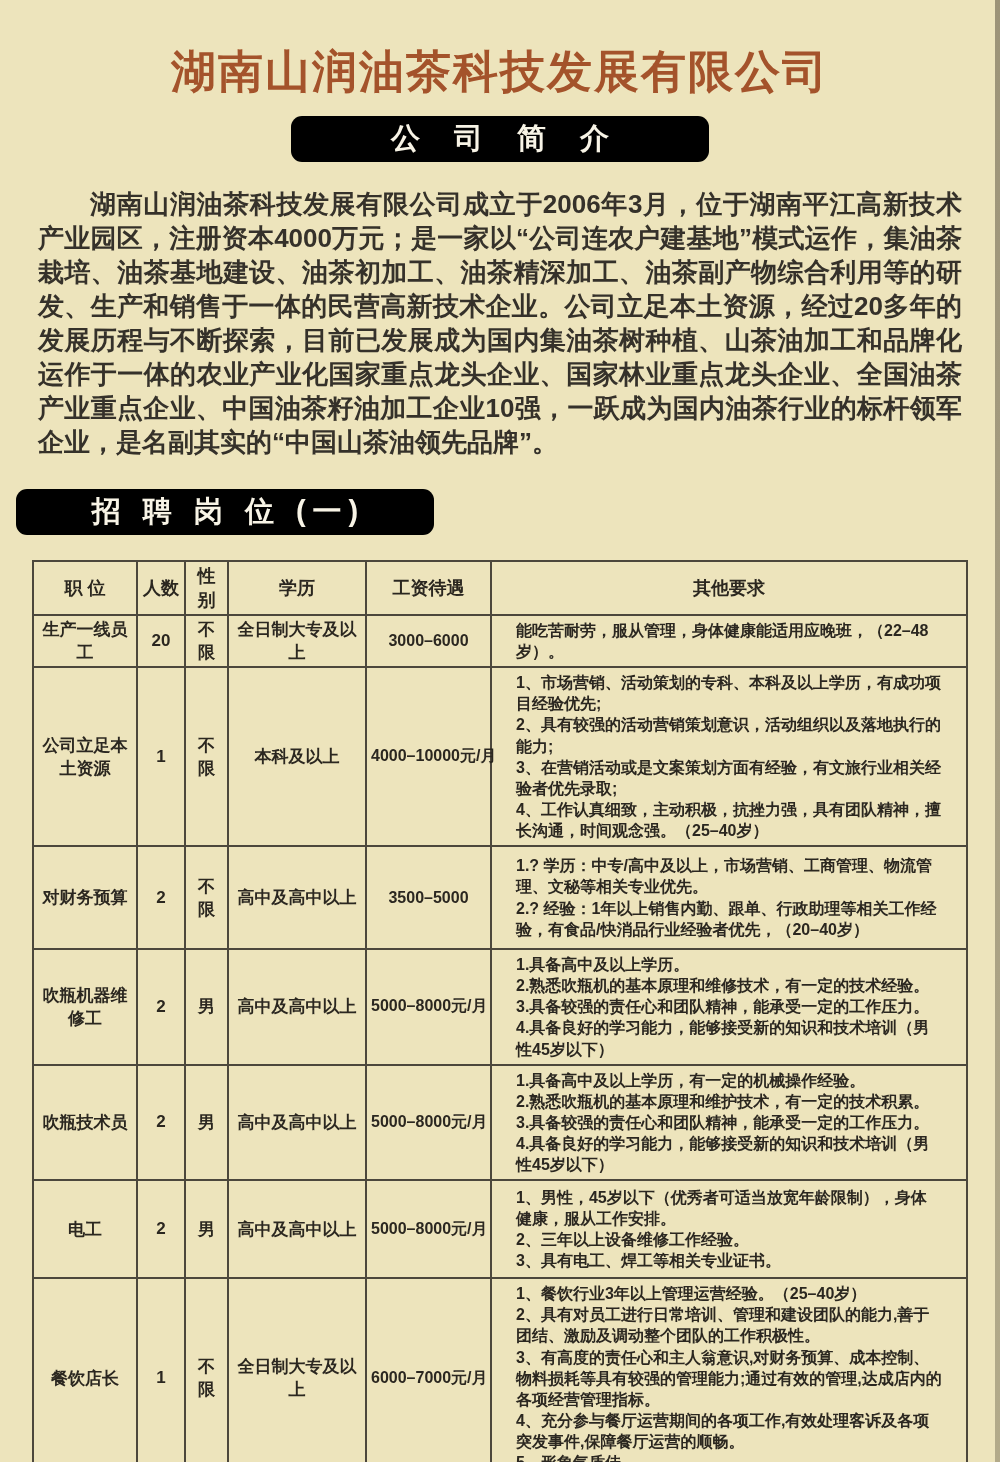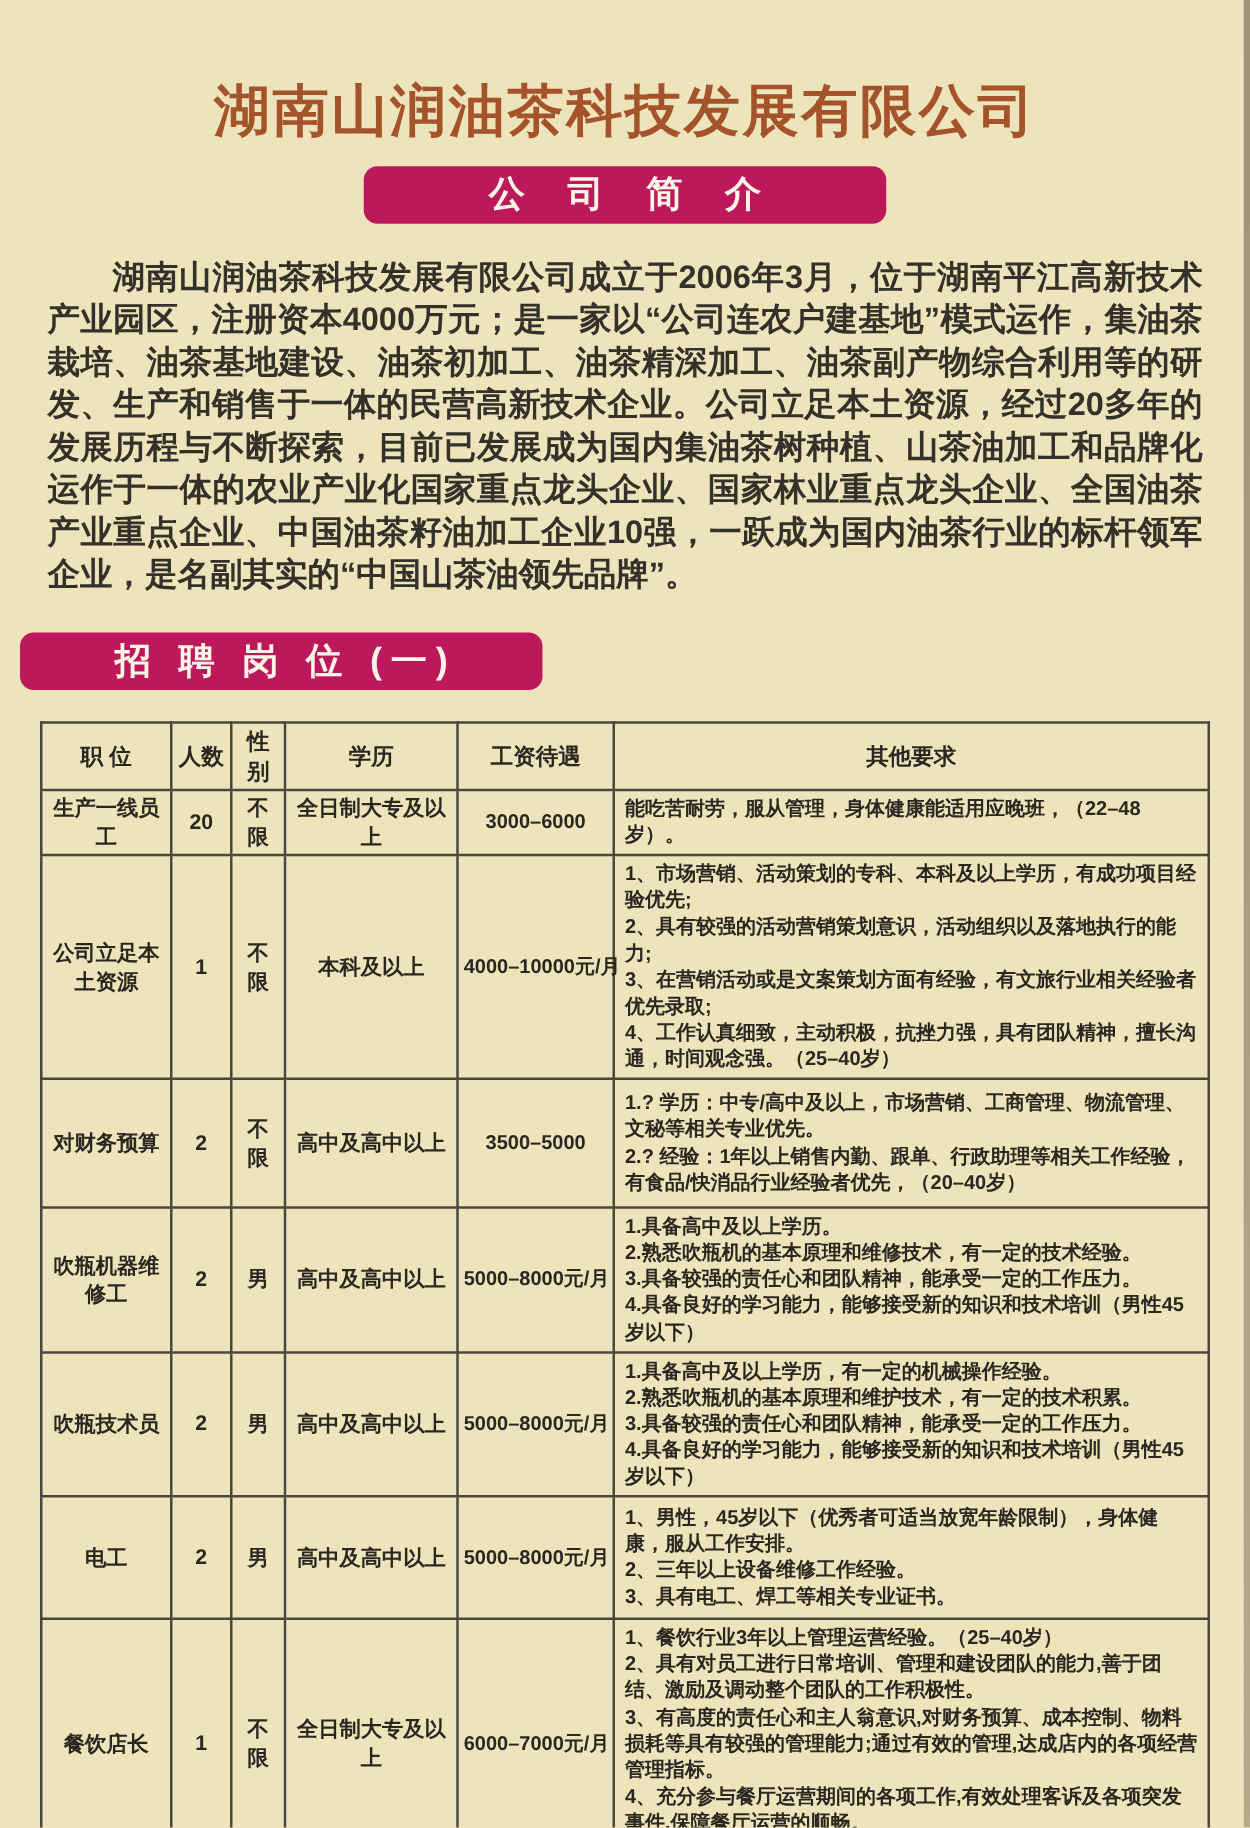--- a/index.html
+++ b/index.html
@@ -10,30 +10,30 @@
     color:#2E2A22;
     position:relative;
     overflow:hidden;
   }
   .edge-strip{
     position:absolute;top:0;right:0;width:5px;height:100%;
     background:linear-gradient(to bottom,#5A5140 0%,#6C6350 45%,#837B61 100%);
     opacity:.55;
   }
   .company-title{
-    margin:0;padding-top:59px;
+    margin:0;padding-top:42px;
     text-align:center;
     font-size:45px;font-weight:bold;
     letter-spacing:2px;
     color:#A4532B;
   }
   .banner{
     width:418px;height:46px;
     margin:14px auto 0;
-    background:#be185d;
+    background:#000000;
     border-radius:11px;
     display:flex;align-items:center;justify-content:center;
     color:#F8F4E6;
     font-size:29px;font-weight:bold;
     letter-spacing:13px;text-indent:13px;
   }
   .banner.jobs{margin-top:30px;letter-spacing:7px;text-indent:7px;margin-left:16px;}
   .intro-text{
     margin:25px 38px 13px;
     font-size:26px;line-height:34px;
@@ -51,21 +51,21 @@
     font-weight:bold;
     padding:2px 4px;
     vertical-align:middle;
     color:#2B2720;
   }
   .jobs-table th{height:30px;font-size:18px;}
   td.c{text-align:center;font-size:17px;}
   td.salary{text-align:center;font-size:16px;white-space:nowrap;}
   td.req{
     font-size:16px;line-height:1.32;
-    padding:4px 8px;
+    padding:4px 24px;
     white-space:pre-line;
     text-align:left;
   }
   tr.rh-1 td{height:34px;}
   tr.rh-2 td{height:138px;}
   tr.rh-3 td{height:93px;}
   tr.rh-4 td{height:101px;}
   tr.rh-5 td{height:101px;}
   tr.rh-6 td{height:88px;}
   tr.rh-7 td{height:184px;}

